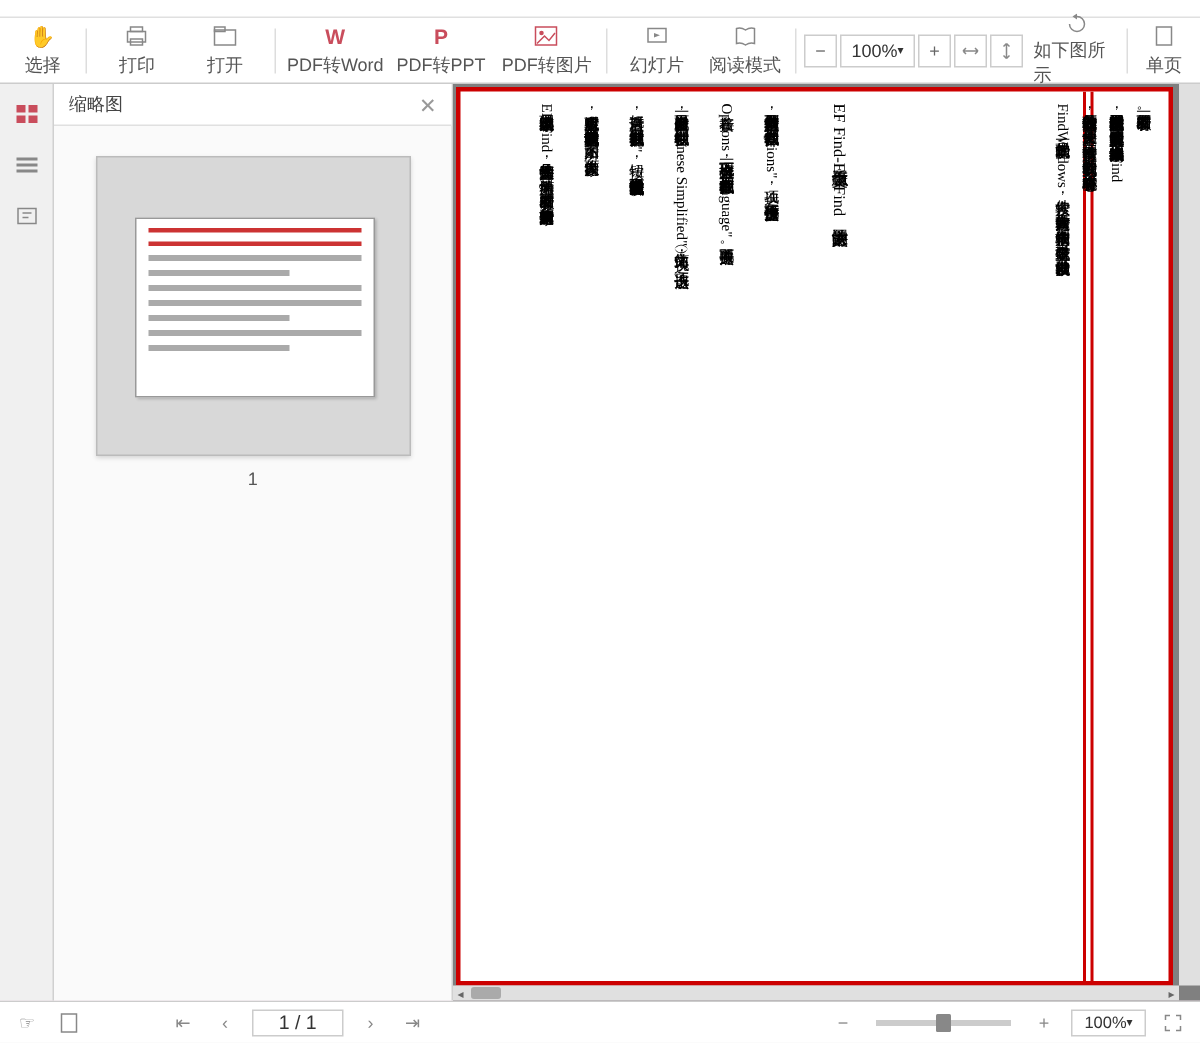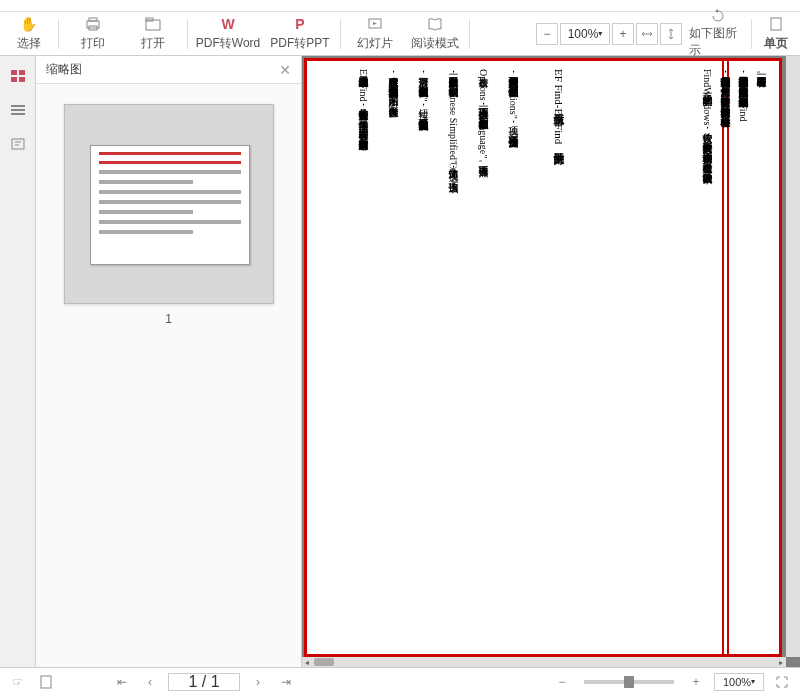--- a/index.html
+++ b/index.html
@@ -52,21 +52,21 @@
   .hscroll { position: absolute; bottom: 0; left: 0; right: 14px; height: 10px; background: #e0e0e0; }
   .hscroll .thumbbar { position: absolute; left: 12px; top: 1px; width: 20px; height: 8px; background: #aaa; border-radius: 2px; cursor: pointer; }
   .hscroll .arrow { position: absolute; top: 0; width: 10px; height: 10px; display: flex; align-items: center; justify-content: center; font-size: 8px; color: #666; cursor: pointer; }
   .hscroll .arrow.l { left: 0; }
   .hscroll .arrow.r { right: 0; }
   .vscroll { position: absolute; right: 0; top: 0; bottom: 10px; width: 14px; background: #e0e0e0; }
 
   
   .status { height: 28px; background: #fff; border-top: 1px solid #ccc; display: flex; align-items: center; padding: 0 8px; gap: 8px; }
   .status .btn { width: 20px; height: 20px; display: flex; align-items: center; justify-content: center; cursor: pointer; color: #888; }
-  .status .pagebox { width: 72px; height: 18px; border: 1px solid #ccc; display: flex; align-items: center; justify-content: center; font-size: 16px; }
+  .status .pagebox { width: 61px; height: 18px; border: 1px solid #ccc; display: flex; align-items: center; justify-content: center; font-size: 13px; }
   .status .spacer { flex: 1; }
   .status .zm { width: 20px; height: 20px; display: flex; align-items: center; justify-content: center; cursor: pointer; color: #888; }
   .status .zpct { width: 50px; height: 18px; border: 1px solid #ccc; display: flex; align-items: center; justify-content: center; font-size: 11px; }
   .status .slider { width: 90px; height: 4px; background: #ccc; position: relative; cursor: pointer; margin: 0 4px; }
   .status .slider .knob { position: absolute; left: 40px; top: -4px; width: 10px; height: 12px; background: #888; border-radius: 1px; }
 
   svg { display: block; }
 </style>
 </head>
 <body>
@@ -99,20 +99,30 @@
     <div class="lbl">打开</div>
   </div>
   <div class="divider"></div>
   <div class="tool wide">
     <div class="ico" style="color:#c94d5c;font-weight:bold;">W</div>
     <div class="lbl">PDF转Word</div>
   </div>
   <div class="tool wide">
     <div class="ico" style="color:#c94d5c;font-weight:bold;">P</div>
     <div class="lbl">PDF转PPT</div>
+  </div>
+  <div class="tool wide">
+    <div class="ico">
+        <svg width="16" height="14">
+          <rect x="1" y="1" width="14" height="12" fill="none" stroke="#c94d5c"></rect>
+          <circle cx="5" cy="5" r="1.5" fill="#c94d5c"></circle>
+          <path d="M2 12 L7 7 L10 10 L14 5" fill="none" stroke="#c94d5c"></path>
+        </svg>
+      </div>
+    <div class="lbl">PDF转图片</div>
   </div>
   <div class="divider"></div>
   <div class="tool">
     <div class="ico">
         <svg width="16" height="14">
           <rect x="2" y="2" width="12" height="9" fill="none" stroke="#888"></rect>
           <path d="M6 5 L10 6.5 L6 8 Z" fill="#888"></path>
         </svg>
       </div>
     <div class="lbl">幻灯片</div>
@@ -148,21 +158,21 @@
     <div class="tool" style="width:58px;">
       <div class="ico">
           <svg width="14" height="14">
             <path d="M7 2 A5 5 0 1 1 2 7" fill="none" stroke="#888"></path>
             <path d="M7 0 L7 4 L4 2 Z" fill="#888"></path>
           </svg>
         </div>
       <div class="lbl">如下图所示</div>
     </div>
     <div class="divider"></div>
-    <div class="tool" style="width:40px;font-weight:bold;">
+    <div class="tool" style="width:40px;">
       <div class="ico">
           <svg width="12" height="14">
             <rect x="1" y="1" width="10" height="12" fill="none" stroke="#888"></rect>
           </svg>
         </div>
       <div class="lbl">单页</div>
     </div>
   </div>
 </div>
 

